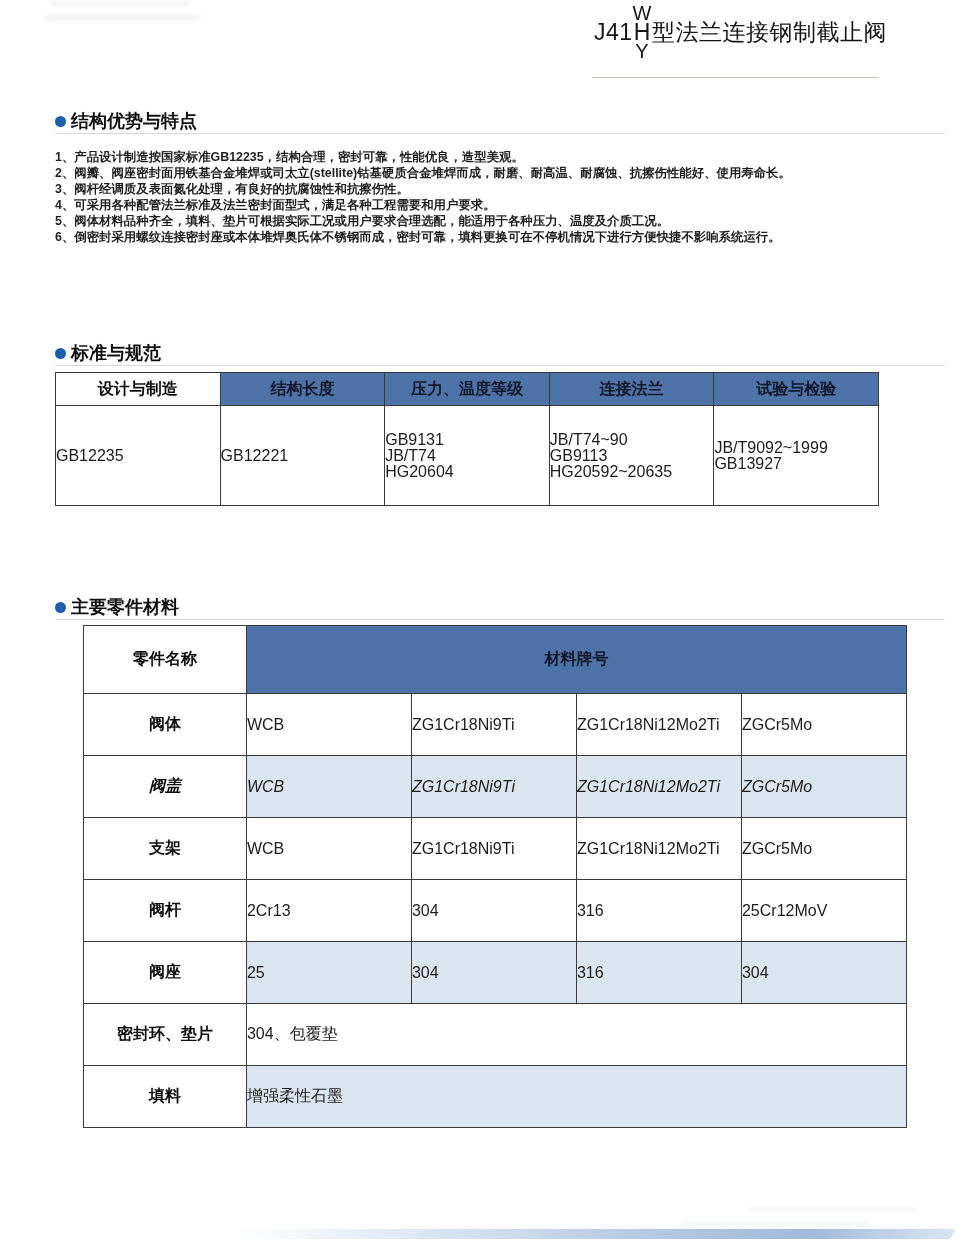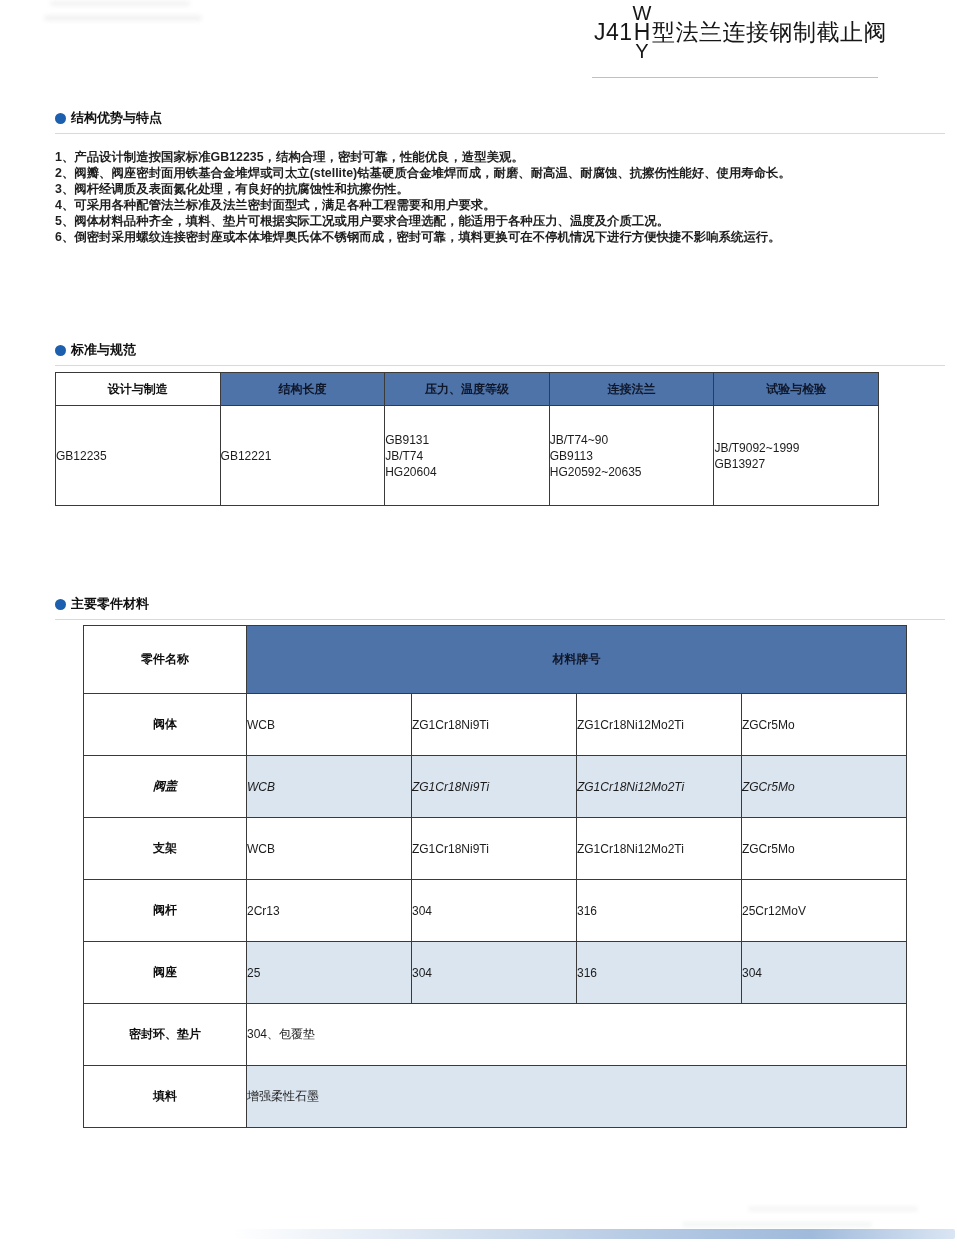--- a/index.html
+++ b/index.html
@@ -1,47 +1,47 @@
 <!DOCTYPE html>
 <html><head>
 <meta charset="utf-8">
 <style>
   * { margin:0; padding:0; box-sizing:border-box; }
   html,body { background:#ffffff; }
   body { font-family:"Liberation Sans","DejaVu Sans",sans-serif; }
-  .page { position:relative; width:957px; height:1251px; background:#ffffff; overflow:hidden; }
+  .page { position:relative; width:957px; height:1251px; background:#ffffff; overflow:hidden;border-radius:32px; }
 
   
   .artifact { position:absolute; background:#9a9a9a; opacity:0.12; filter:blur(2px); border-radius:3px; }
   .artifact.blue { background:#7fae9f; opacity:0.10; }
 
   
   .title-block { position:absolute; left:594px; top:4px; display:flex; align-items:center;
                  color:#161616; font-size:23px; letter-spacing:0.5px; white-space:nowrap; }
   .t-stack { display:flex; flex-direction:column; align-items:center; font-size:20px; line-height:19px; }
   .t-stack .mid { font-size:23px; }
   .title-rule { position:absolute; left:592px; top:77px; width:286px; height:1px; background:#c9beb2; }
 
   
   .section-head { position:absolute; left:55px; display:flex; align-items:center; gap:5px;
-                  font-size:13px; font-weight:bold; color:#101010; }
+                  font-size:18px; font-weight:bold; color:#101010; }
   .dot { width:11px; height:11px; border-radius:50%; background:#1b5fae; flex:0 0 auto; }
   .section-rule { position:absolute; left:55px; width:890px; height:1px; background:#d9d9d9; }
   #head-features { top:109px; } #rule-features { top:133px; }
   #head-standards { top:341px; } #rule-standards { top:365px; }
   #head-materials { top:595px; } #rule-materials { top:619px; }
 
   
   .feature-list { position:absolute; left:55px; top:150px; width:895px; list-style:none; }
   .feature-list li { font-size:12.4px; font-weight:bold; color:#1f1f1f; line-height:15.9px; white-space:nowrap; }
 
   
   .tbl { position:absolute; left:55px; width:824px; border-collapse:collapse; table-layout:fixed; background:#fff; }
   .tbl th, .tbl td { border:1px solid #3a3a3a; vertical-align:middle;
-                     padding:0; font-size:12px; color:#1c1c1c; overflow:hidden; }
+                     padding:0; font-size:16px; color:#1c1c1c; overflow:hidden; }
   th.blue  { background:#4e73a8; color:#0f172a; font-weight:bold; }
   th.plain { background:#ffffff; color:#0f0f0f; font-weight:bold; }
   td.val   { background:#ffffff; font-weight:normal; }
   td.val.shade { background:#dbe5f0; }
   .val div { line-height:16px; }
   .t1 { top:372px; }
   .t1 thead tr { height:33px; }
   .t1 tbody tr { height:100px; }
   .t2 { top:625px;margin-left:28px; }
   .t2 thead tr { height:68px; }

